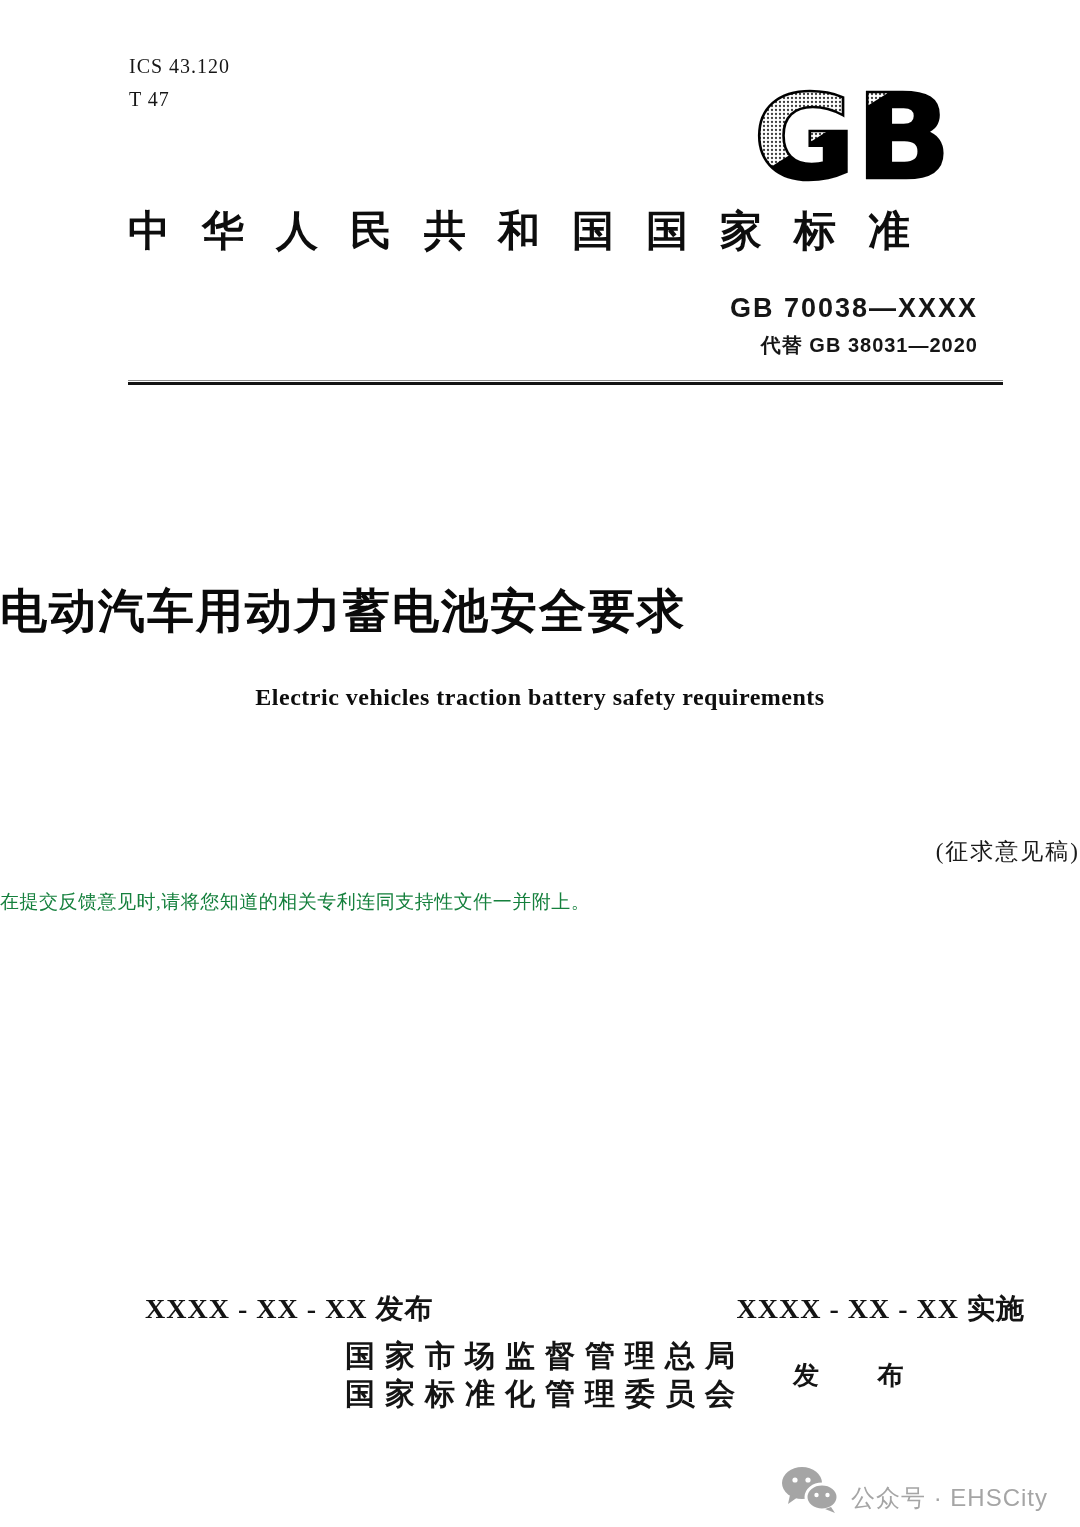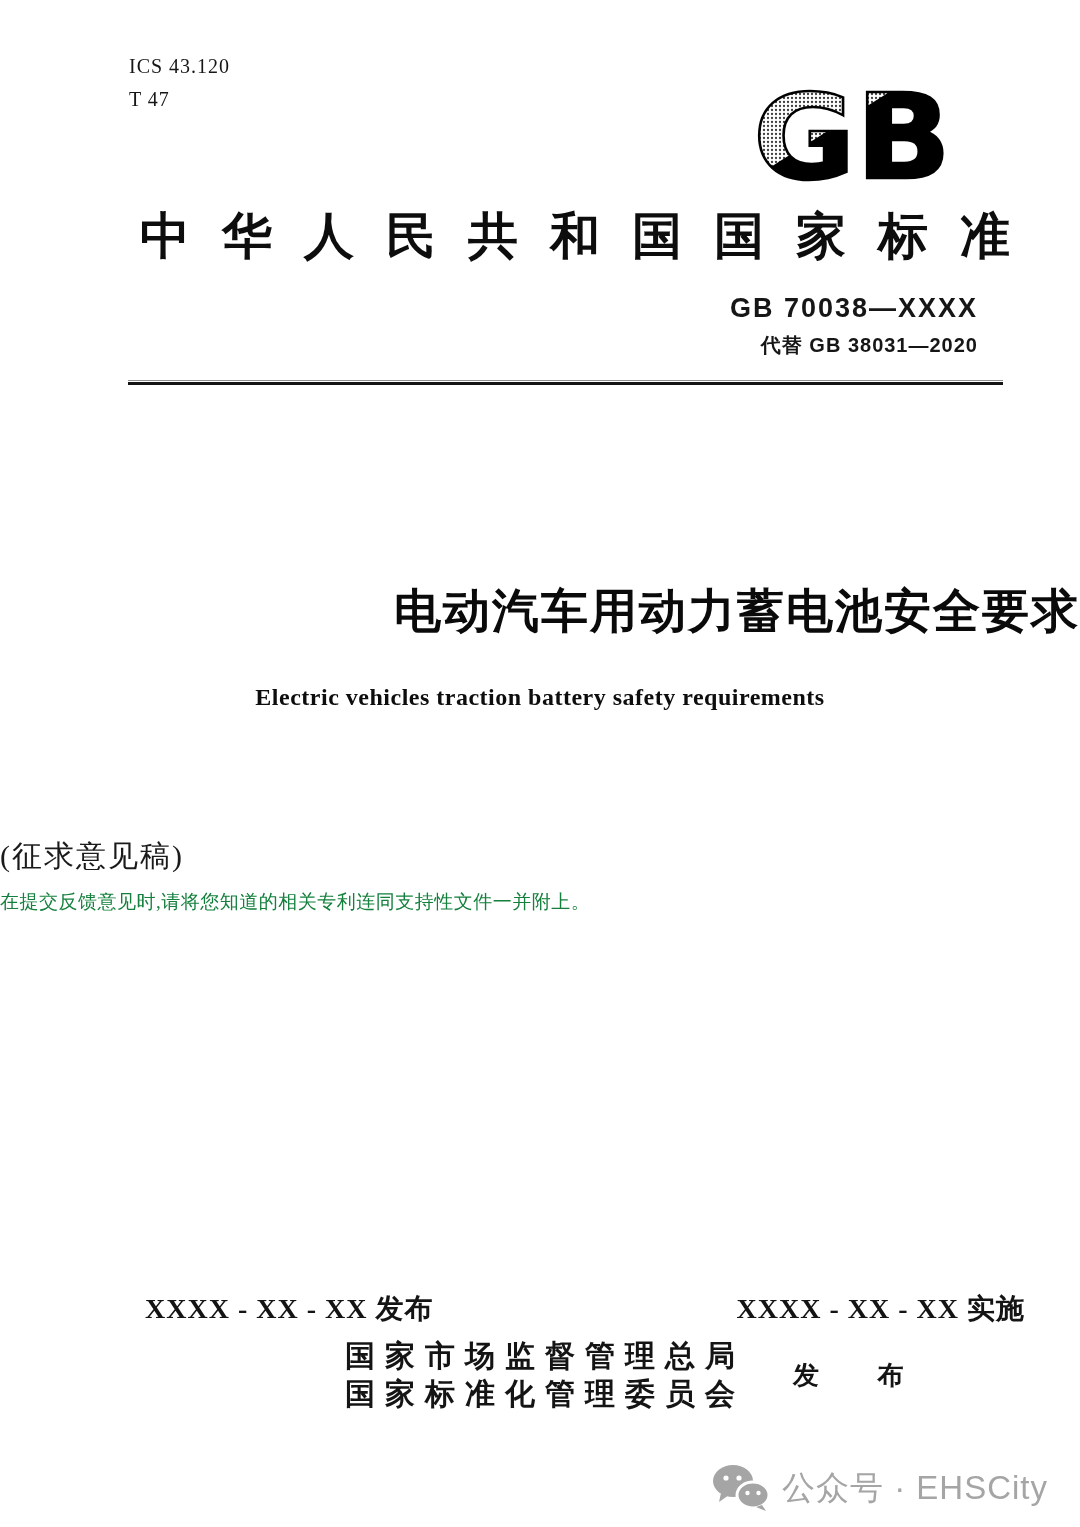--- a/index.html
+++ b/index.html
@@ -10,46 +10,46 @@
     overflow:hidden;
     font-family:"Liberation Serif", serif;
     color:#111111;
   }
   
   .ics-block{position:absolute;left:129px;top:50px;font-size:20px;line-height:33px;color:#161616;letter-spacing:1px;}
   
   .gb-logo{position:absolute;left:750px;top:84px;width:204px;height:110px;}
   
   .std-heading{
-    position:absolute;left:140px;top:203px;width:900px;
-    font-size:50px;font-weight:600;letter-spacing:32px;white-space:nowrap;
+    position:absolute;left:128px;top:203px;width:900px;
+    font-size:42px;font-weight:600;letter-spacing:32px;white-space:nowrap;
     color:#0d0d0d;
   }
   
   .std-number{position:absolute;right:102px;top:293px;text-align:right;font-family:"Liberation Sans",sans-serif;color:#161616;}
   .std-number .current{font-size:27px;font-weight:700;letter-spacing:2px;}
   .std-number .replaces{font-size:20px;font-weight:600;letter-spacing:1px;margin-top:8px;}
   
   .head-rule{
     position:absolute;left:128px;top:380px;width:875px;height:5px;
     background:linear-gradient(to bottom,#8f8f8f 0 22%,#ffffff 22% 42%,#141414 42% 100%);
   }
   
   .title-zh{
-    position:absolute;left:0;top:580px;width:100%;text-align:right;
+    position:absolute;left:0;top:580px;width:100%;text-align:left;
     font-family:"Liberation Sans",sans-serif;font-weight:700;
     font-size:47px;letter-spacing:2px;color:#0a0a0a;
   }
   .title-en{
     position:absolute;left:0;top:684px;width:100%;text-align:center;
     font-weight:700;font-size:24px;letter-spacing:0.5px;color:#0d0d0d;
   }
   .draft-note{
-    position:absolute;left:0;top:836px;width:100%;text-align:left;
-    font-size:30px;letter-spacing:2px;color:#1a1a1a;
+    position:absolute;left:0;top:836px;width:100%;text-align:right;
+    font-size:23px;letter-spacing:2px;color:#1a1a1a;
   }
   .patent-note{
     position:absolute;left:0;top:889px;width:100%;text-align:left;
     font-size:19px;letter-spacing:0.5px;color:#15803d;
   }
   
   .dates-row{
     position:absolute;left:145px;top:1290px;width:880px;
     display:flex;justify-content:space-between;
     font-size:28px;font-weight:700;letter-spacing:1px;color:#141414;
@@ -57,22 +57,22 @@
   
   .issuer-block{
     position:absolute;left:345px;top:1337px;
     display:flex;align-items:center;gap:48px;
   }
   .issuer-names{font-size:30px;font-weight:700;line-height:38px;letter-spacing:10px;white-space:nowrap;color:#141414;}
   .issuer-action{font-size:26px;font-weight:600;letter-spacing:26px;white-space:nowrap;color:#141414;}
   
   .footer-mark{
     position:absolute;right:32px;top:1462px;height:52px;
-    display:flex;align-items:center;gap:12px;
-    font-family:"Liberation Sans",sans-serif;font-size:33px;color:#a5a5a5;
+    display:flex;align-items:flex-end;gap:12px;
+    font-family:"Liberation Sans",sans-serif;font-size:24px;color:#a5a5a5;
     letter-spacing:1px;
   }
   .footer-mark svg{display:block;}
 </style>
 </head>
 <body>
 
 <div class="page">
 
   <div class="ics-block">

